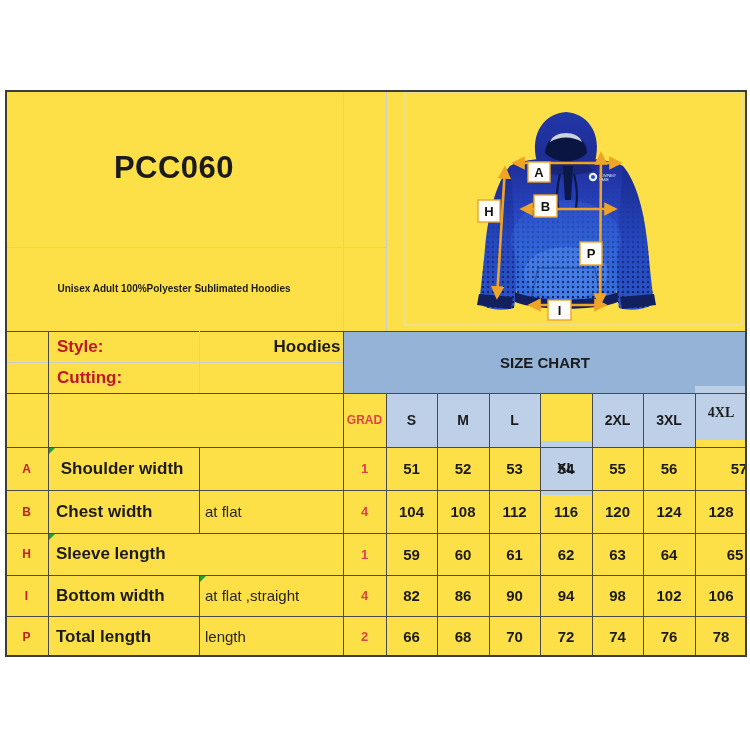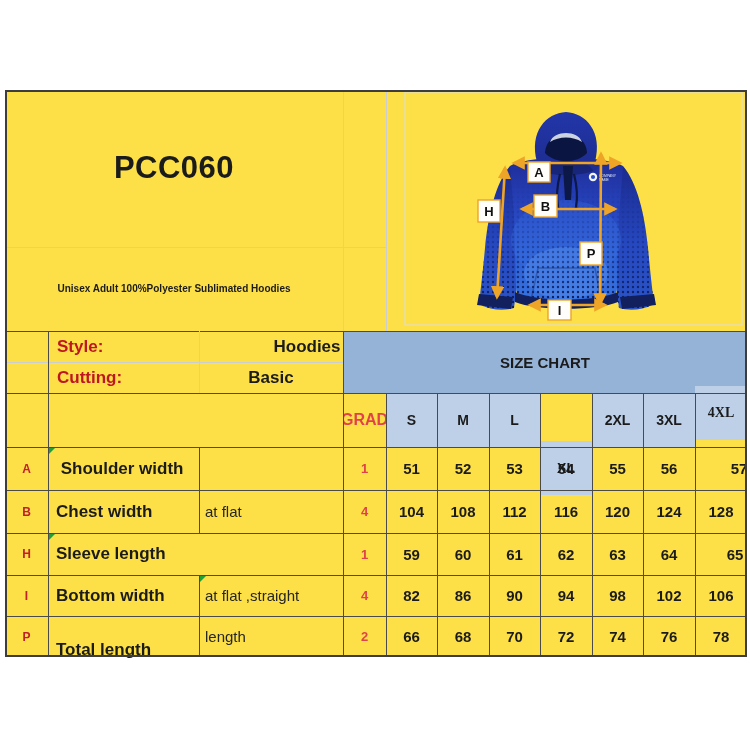--- a/index.html
+++ b/index.html
@@ -20,21 +20,21 @@
   #c-desc{left:0;top:156px;width:338px;height:85px;font-size:10px;font-weight:bold;text-align:center;line-height:15px;}
   #c-desc span{display:inline-block;width:324px;}
   #c-photo{left:381px;top:0;width:361px;height:241px;}
   #c-style-l{left:43px;top:241px;width:151px;height:31px;}
   #c-style-v{left:194px;top:241px;width:120px;height:31px;margin-left:48px;}
   #c-cut-l{left:43px;top:272px;width:151px;height:31px;}
   #c-cut-v{left:194px;top:272px;width:144px;height:31px;}
   .lbl{justify-content:flex-start;padding-left:9px;font-size:17px;font-weight:bold;color:var(--label-red);}
   .val{font-size:17px;font-weight:bold;}
   #c-sct{left:338px;top:241px;width:404px;height:62px;background:var(--header-blue);font-size:15px;font-weight:bold;}
-  #c-grad{left:338px;top:303px;width:43px;height:54px;color:var(--number-red);font-size:16px;font-weight:bold;}
+  #c-grad{left:338px;top:303px;width:43px;height:54px;color:var(--number-red);font-size:12px;font-weight:bold;}
   .sizeh{background:var(--column-blue);font-size:14px;font-weight:bold;}
   .letter{color:var(--letter-red);font-size:12px;font-weight:bold;}
   .name{justify-content:flex-start;padding-left:8px;font-size:17px;font-weight:bold;white-space:pre;}
   .note{justify-content:flex-start;padding-left:6px;font-size:15px;color:#262626;}
   .gradnum{color:var(--number-red);font-size:13px;font-weight:bold;}
   .num{font-size:15px;font-weight:bold;}
   .vl,.hl{position:absolute;z-index:2;}
   .vl{width:1px;}
   .hl{height:1px;}
   .light{background:#C9CDD4;}
@@ -143,21 +143,20 @@
           <text class="mletter" x="205" y="168">P</text>
           <rect class="mbox" x="162" y="210" width="23" height="20"></rect>
           <text class="mletter" x="173.5" y="225">I</text>
         </g>
       </svg>
     </div>
 
     <div class="cell lbl" id="c-style-l">Style:</div>
     <div class="cell val" id="c-style-v">Hoodies</div>
     <div class="cell lbl" id="c-cut-l">Cutting:</div>
-    <div class="cell val" id="c-cut-v">Basic</div>
 
     <div class="cell" id="c-sct">SIZE CHART</div>
     <div class="cell" id="c-grad">GRAD</div>
 
     <div id="generated">
         <div class="cell sizeh" style="left: 381px; top: 303px; width: 51px; height: 54px;">S</div>
         <div class="cell sizeh" style="left: 432px; top: 303px; width: 52px; height: 54px;">M</div>
         <div class="cell sizeh" style="left: 484px; top: 303px; width: 51px; height: 54px;">L</div>
         <div class="cell sizeh" style="left: 535px; top: 303px; width: 52px; height: 54px; margin-top: 48px;">XL</div>
         <div class="cell sizeh" style="left: 587px; top: 303px; width: 51px; height: 54px;">2XL</div>
@@ -203,21 +202,21 @@
         <div class="tri" style="left: 195px; top: 486px;"></div>
         <div class="cell gradnum" style="left: 338px; top: 485px; width: 43px; height: 41px;">4</div>
         <div class="cell num" style="left: 381px; top: 485px; width: 51px; height: 41px;">82</div>
         <div class="cell num" style="left: 432px; top: 485px; width: 52px; height: 41px;">86</div>
         <div class="cell num" style="left: 484px; top: 485px; width: 51px; height: 41px;">90</div>
         <div class="cell num" style="left: 535px; top: 485px; width: 52px; height: 41px;">94</div>
         <div class="cell num" style="left: 587px; top: 485px; width: 51px; height: 41px;">98</div>
         <div class="cell num" style="left: 638px; top: 485px; width: 52px; height: 41px;">102</div>
         <div class="cell num" style="left: 690px; top: 485px; width: 52px; height: 41px;">106</div>
         <div class="cell letter" style="left: 0px; top: 526px; width: 43px; height: 41px;">P</div>
-        <div class="cell name" style="left: 43px; top: 526px; width: 151px; height: 41px; margin-top: 13px;">Total length</div>
+        <div class="cell name" style="left: 43px; top: 526px; width: 151px; height: 41px;">Total length</div>
         <div class="cell note" style="left: 194px; top: 526px; width: 144px; height: 41px;">length</div>
         <div class="cell gradnum" style="left: 338px; top: 526px; width: 43px; height: 41px;">2</div>
         <div class="cell num" style="left: 381px; top: 526px; width: 51px; height: 41px;">66</div>
         <div class="cell num" style="left: 432px; top: 526px; width: 52px; height: 41px;">68</div>
         <div class="cell num" style="left: 484px; top: 526px; width: 51px; height: 41px;">70</div>
         <div class="cell num" style="left: 535px; top: 526px; width: 52px; height: 41px;">72</div>
         <div class="cell num" style="left: 587px; top: 526px; width: 51px; height: 41px;">74</div>
         <div class="cell num" style="left: 638px; top: 526px; width: 52px; height: 41px;">76</div>
         <div class="cell num" style="left: 690px; top: 526px; width: 52px; height: 41px;">78</div>
       </div>

